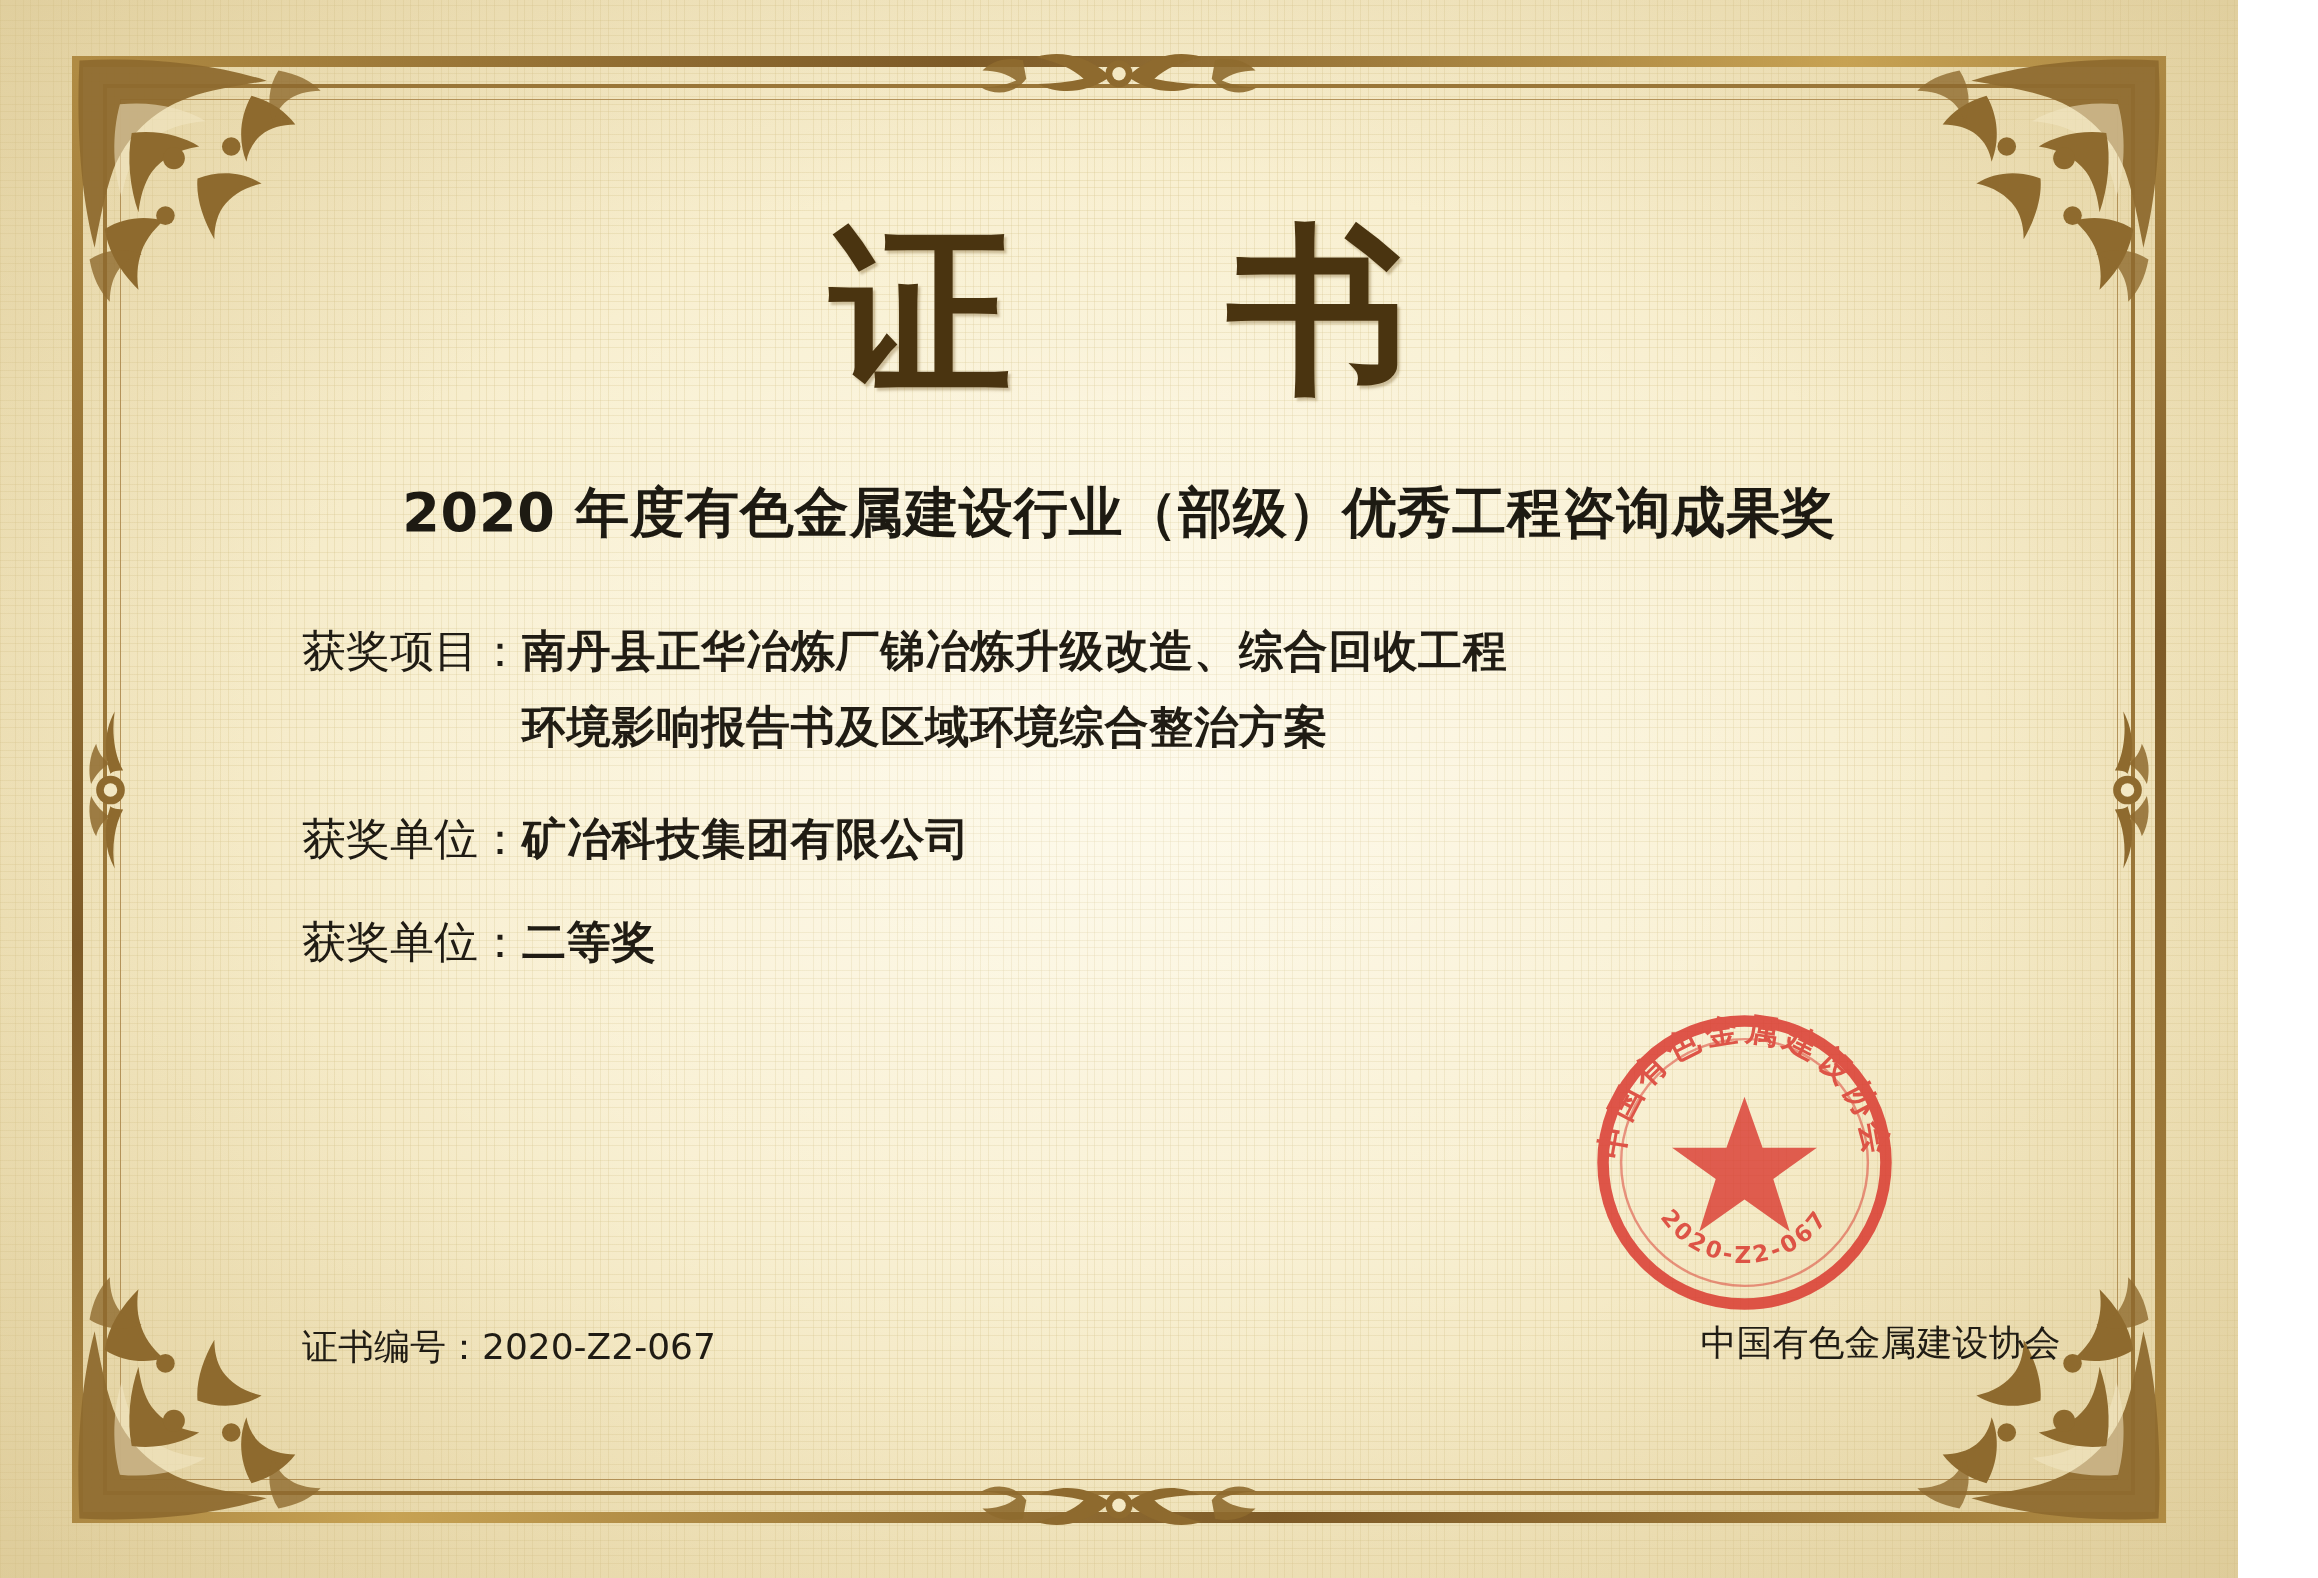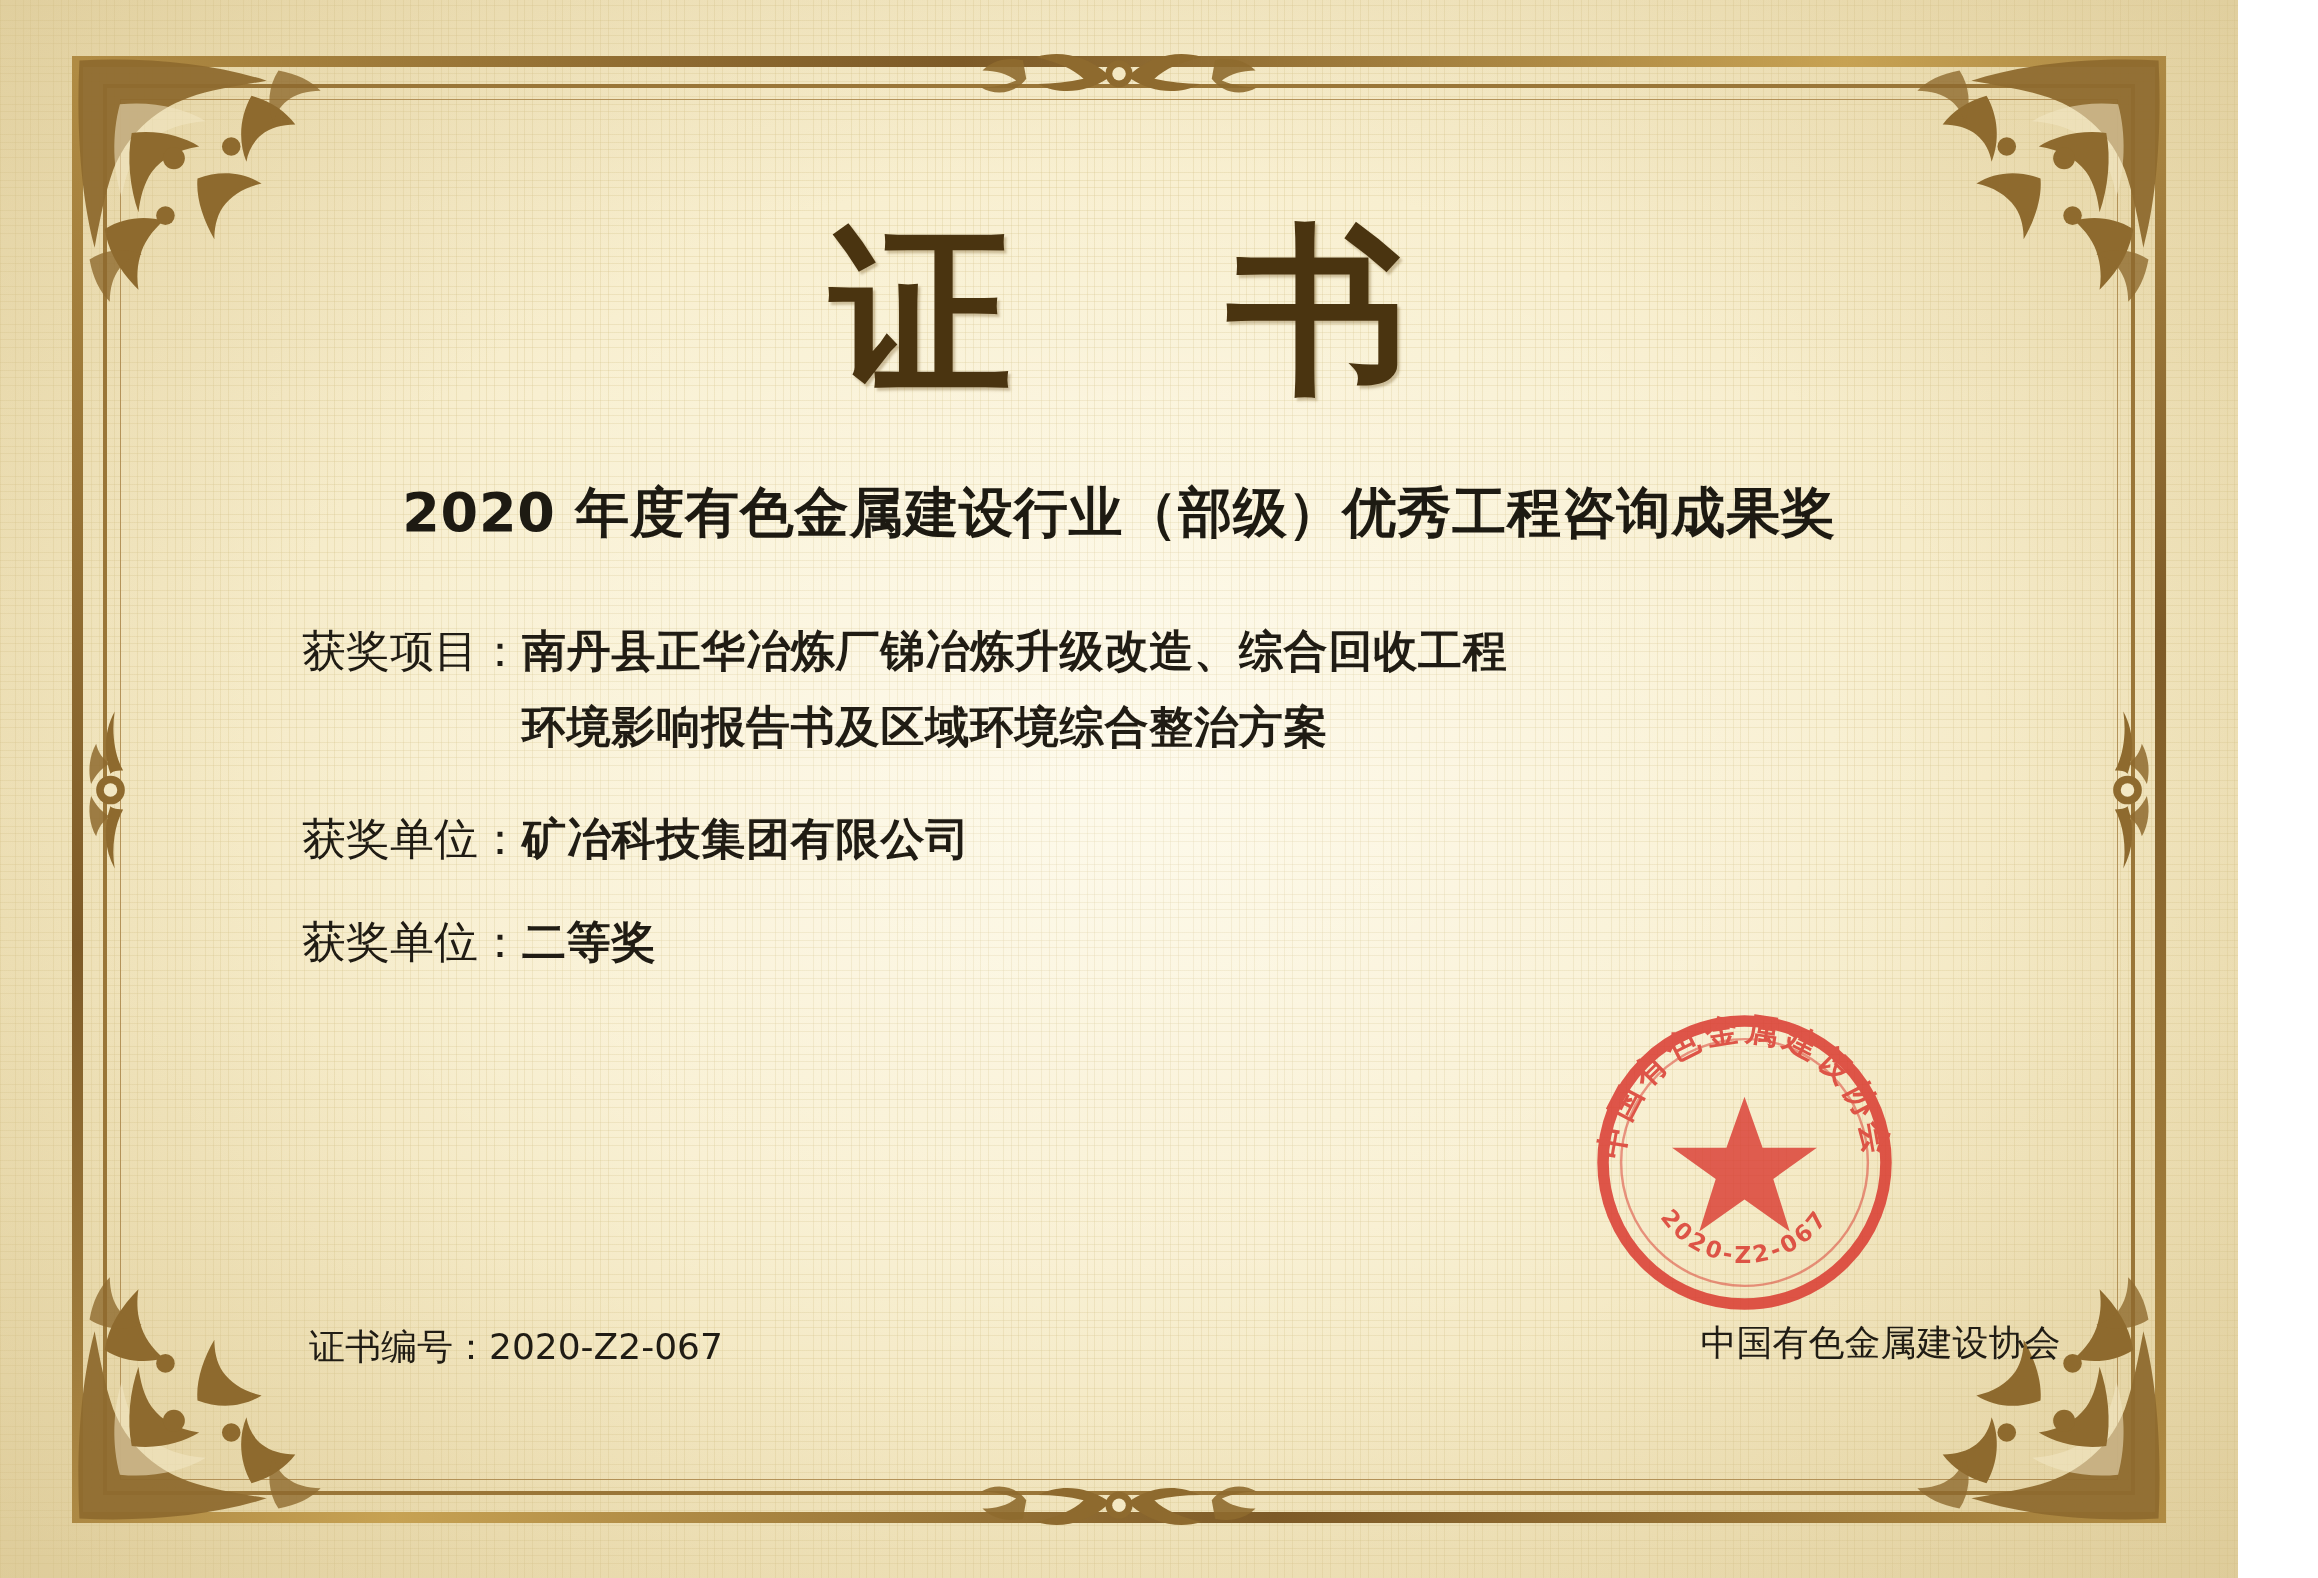--- a/index.html
+++ b/index.html
@@ -173,21 +173,20 @@
     right: 8.4px;
     bottom: 81px;
     display: flex;
     justify-content: space-between;
     align-items: flex-end;
     font-family: "DejaVu Sans", "Liberation Sans", sans-serif;
   }
   .cert-no {
     font-size: 36px;
     color: #201c14;
-    margin-left: 7px;
   }
   .issuer {
     text-align: right;
     font-size: 36px;
     color: #201c14;
     line-height: 1.6;
   }
   .issuer .org { display: block; }
   .issuer .date { display: block; }
 

